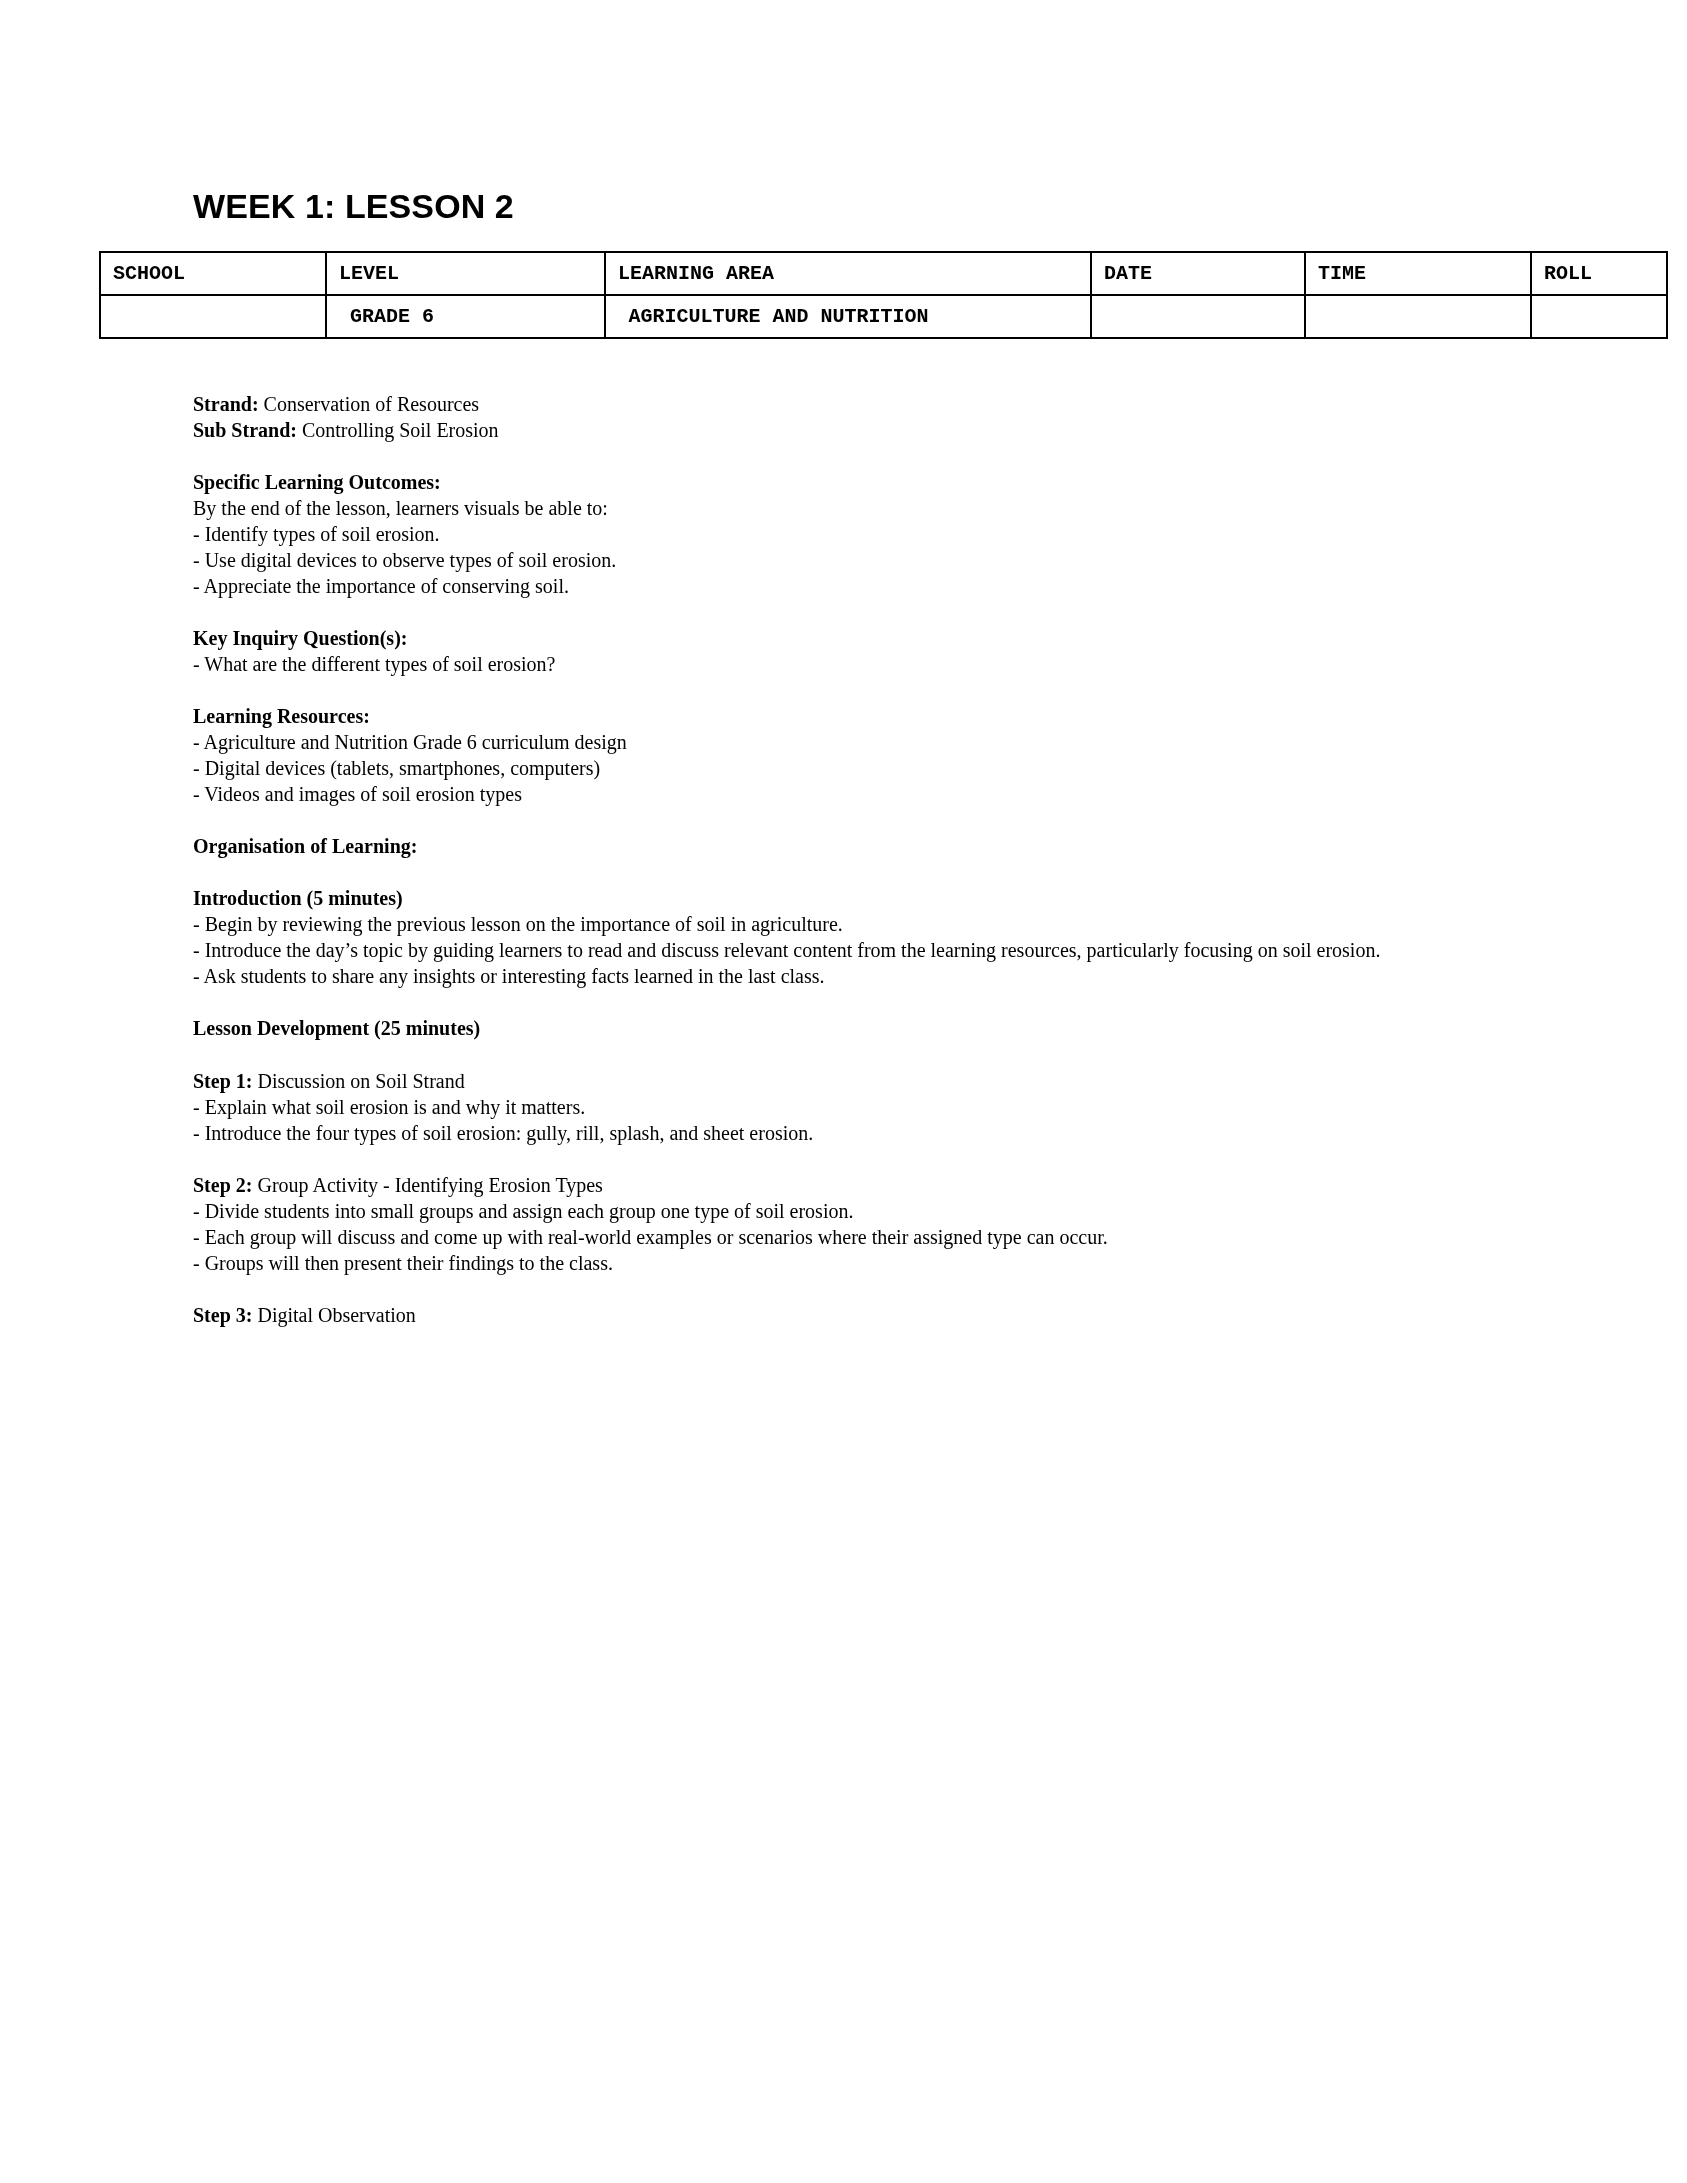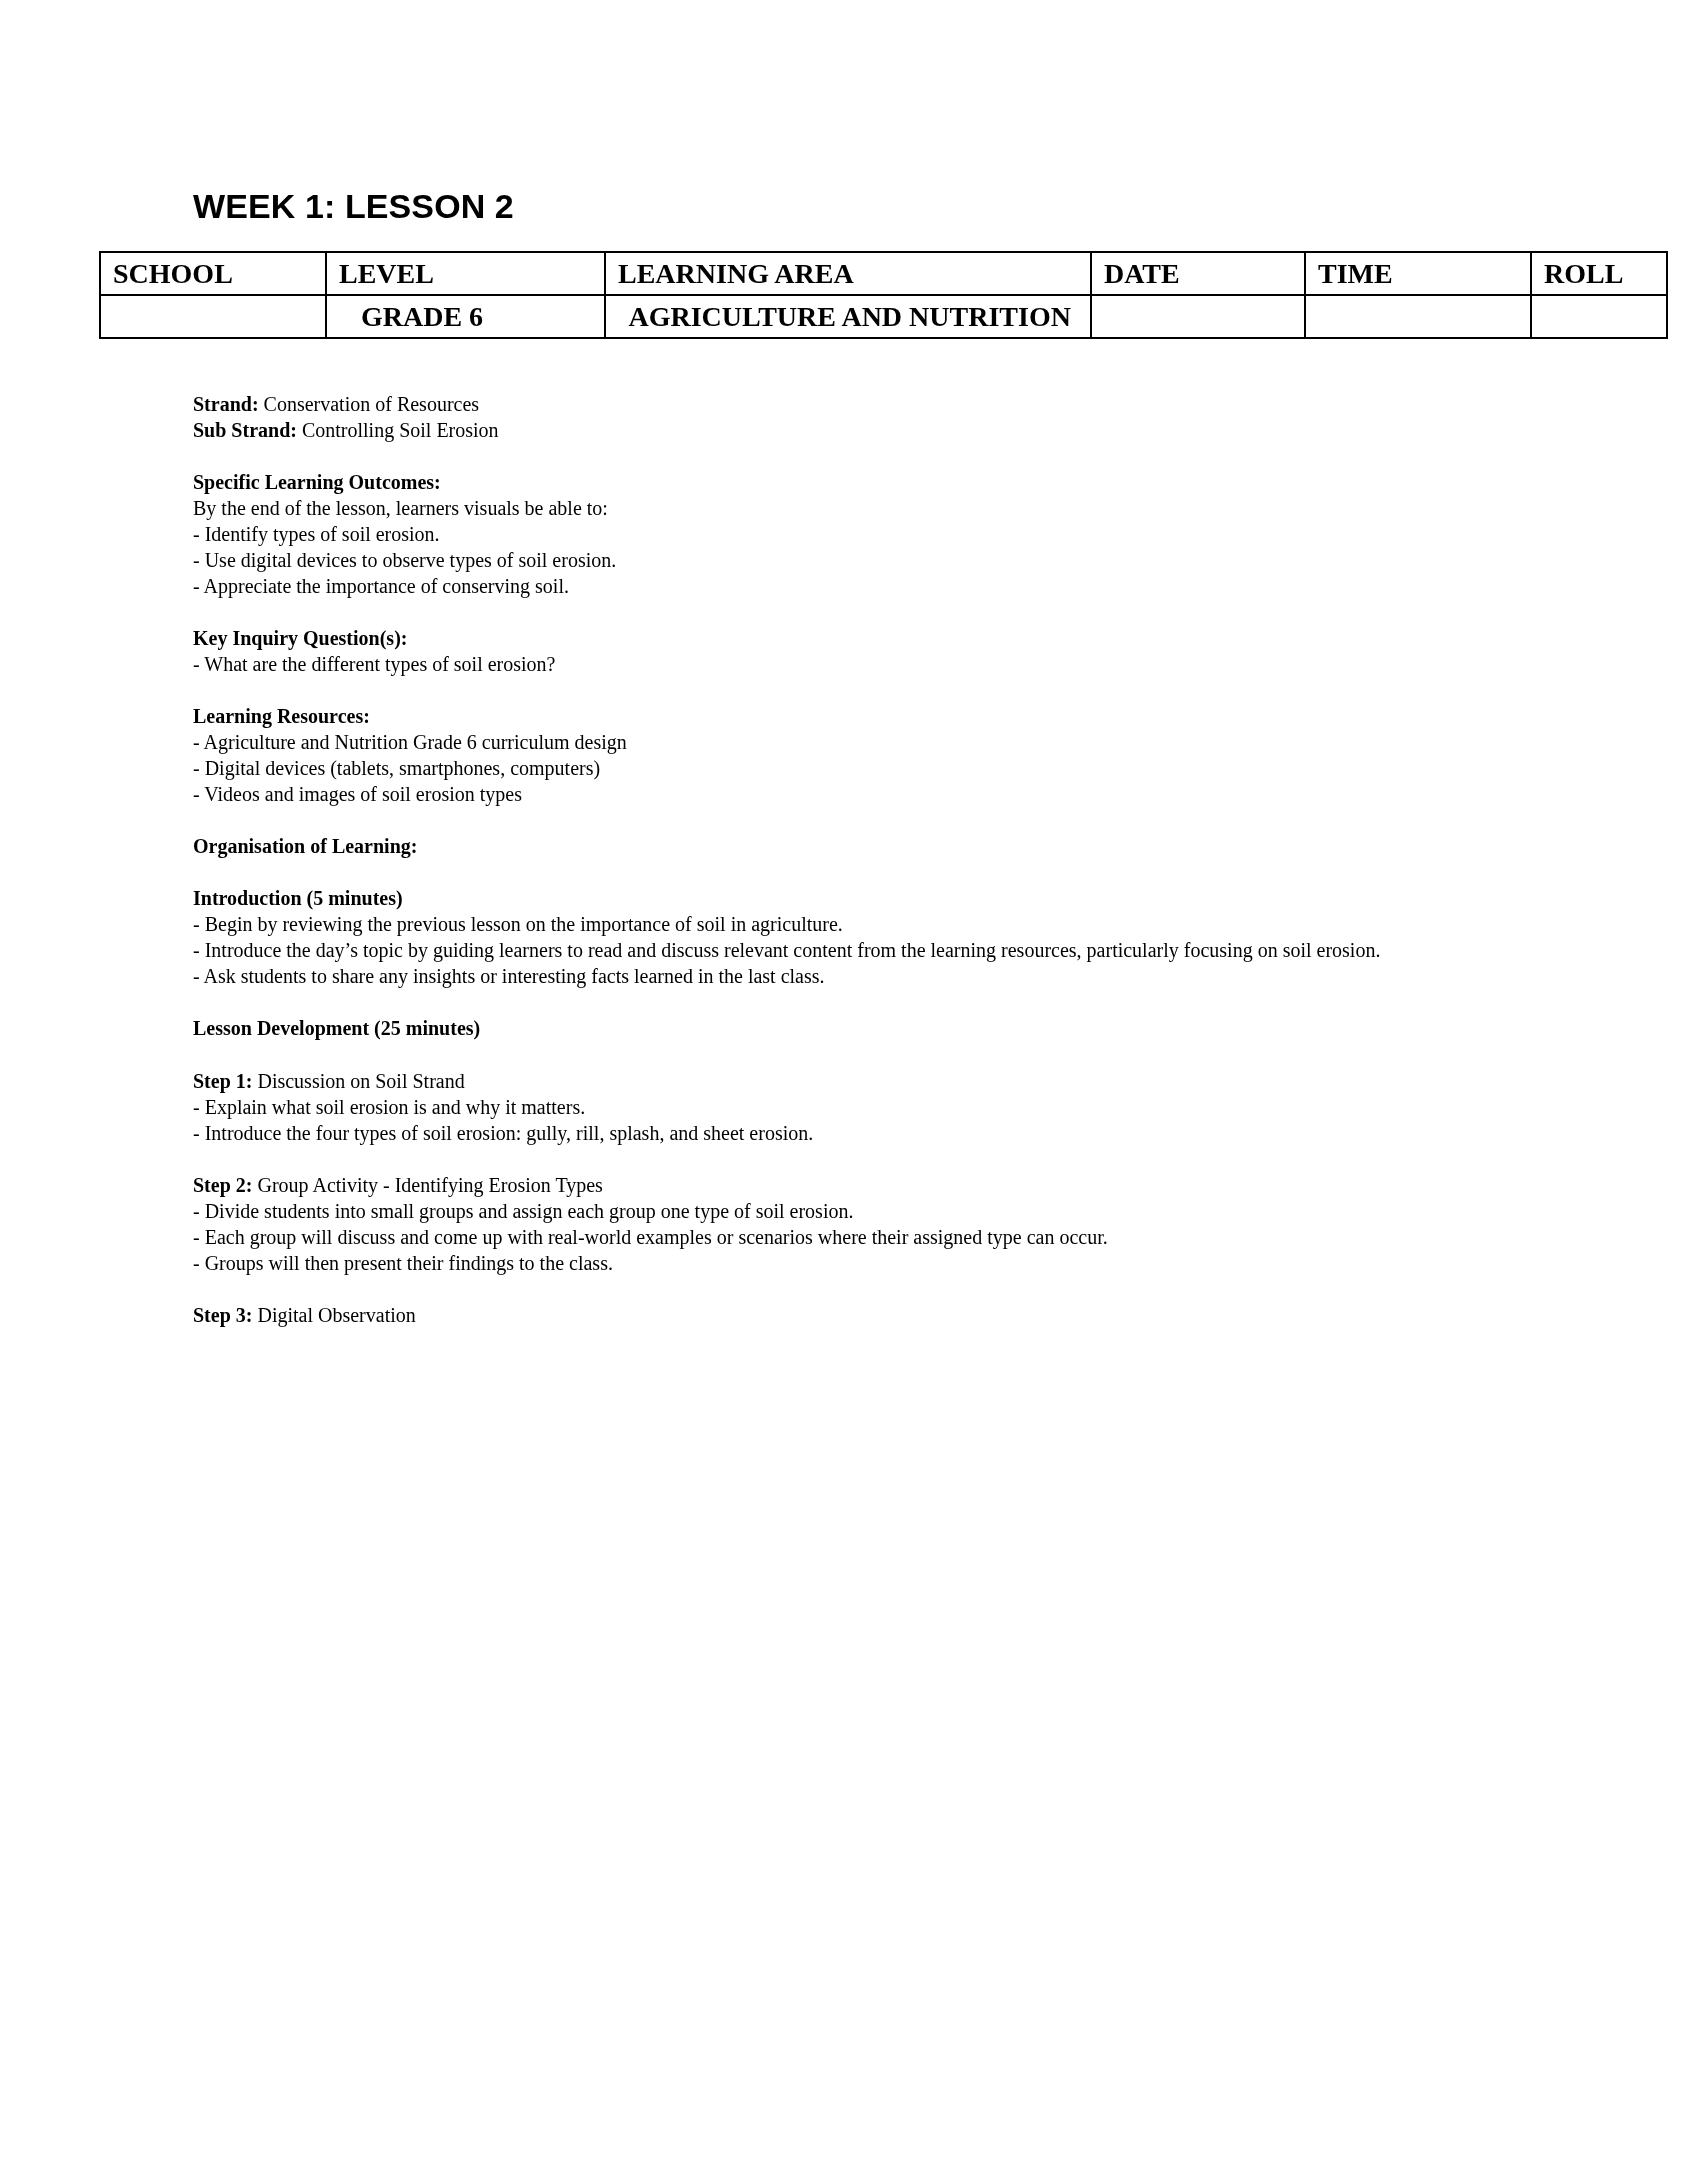--- a/index.html
+++ b/index.html
@@ -36,42 +36,42 @@
 
   
   .info-table-wrap {
     margin: 0 0 0 99px;
     width: 1482px;
   }
   table.info-table {
     border-collapse: collapse;
     table-layout: fixed;
     width: 1482px;
-    font-family: Liberation Serif, serif;
+    font-family: Liberation Mono, monospace;
     font-weight: bold;
-    font-size: 28px;
+    font-size: 20px;
   }
   table.info-table td {
     border: 2px solid #000000;
     height: 41px;
     padding: 0 0 0 12px;
     vertical-align: middle;
     white-space: nowrap;
     overflow: hidden;
   }
   td.col-school   { width: 212px; }
   td.col-level    { width: 265px; }
   td.col-area     { width: 472px; }
   td.col-date     { width: 200px; margin-left: 16px; }
   td.col-time     { width: 212px; }
   td.col-roll     { width: 122px; }
 
   
   tr.row-values td.col-area { padding-left: 22.5px; border-radius: 16px; }
-  tr.row-values td.col-level { padding-left: 34px; }
+  tr.row-values td.col-level { padding-left: 23px; }
 
   
   .body-block {
     margin: 52px 0 0 193px;
     width: 1231px;
     font-size: 20px;
     line-height: 1.30;
   }
   .body-block p {
     margin: 0;

